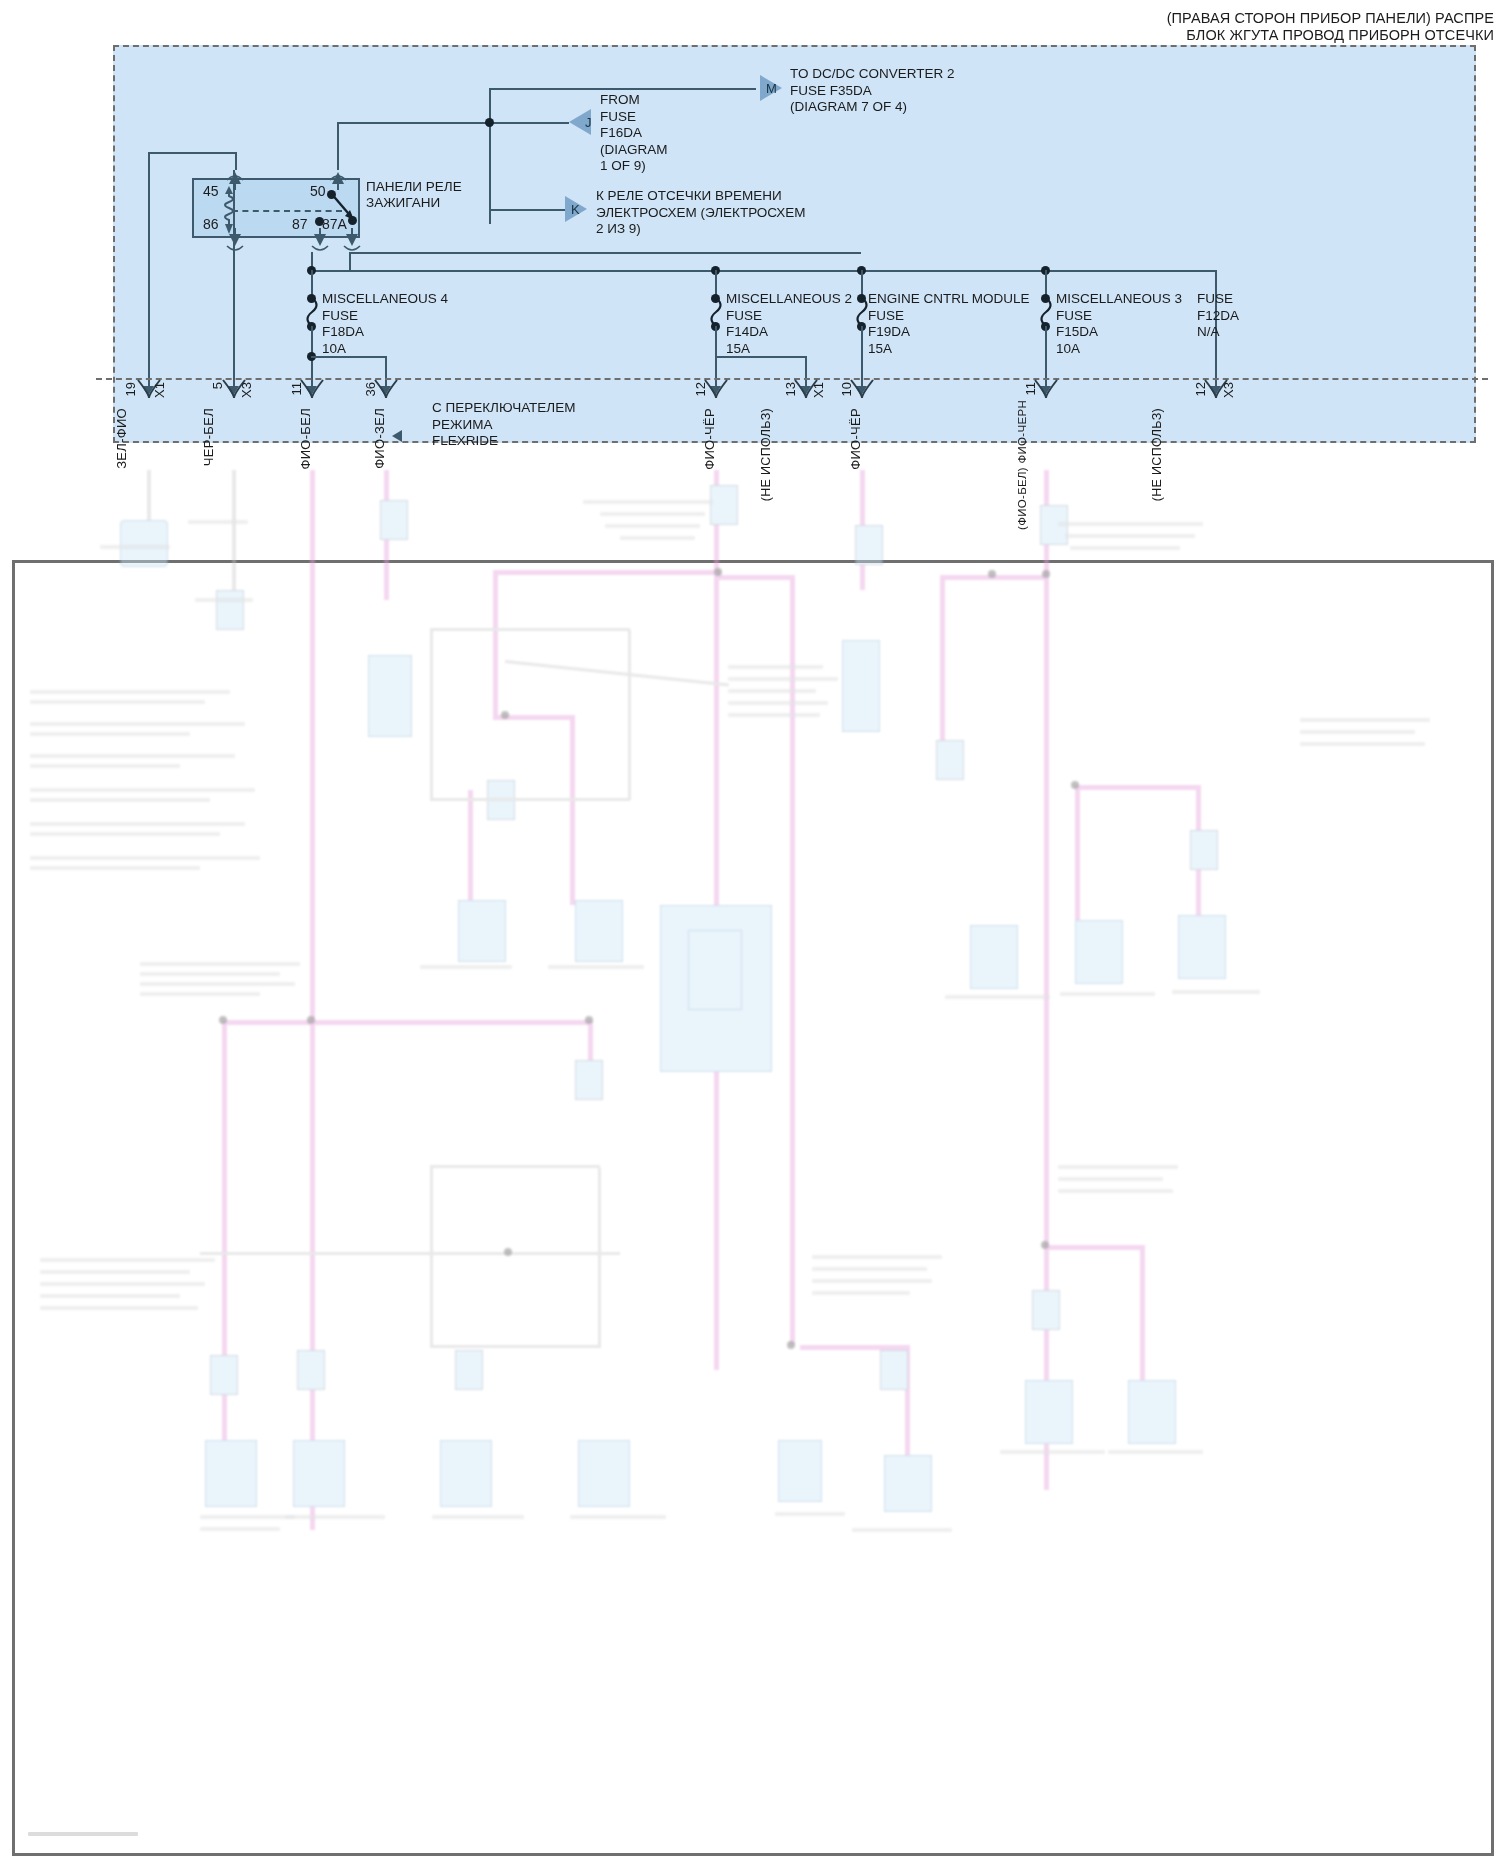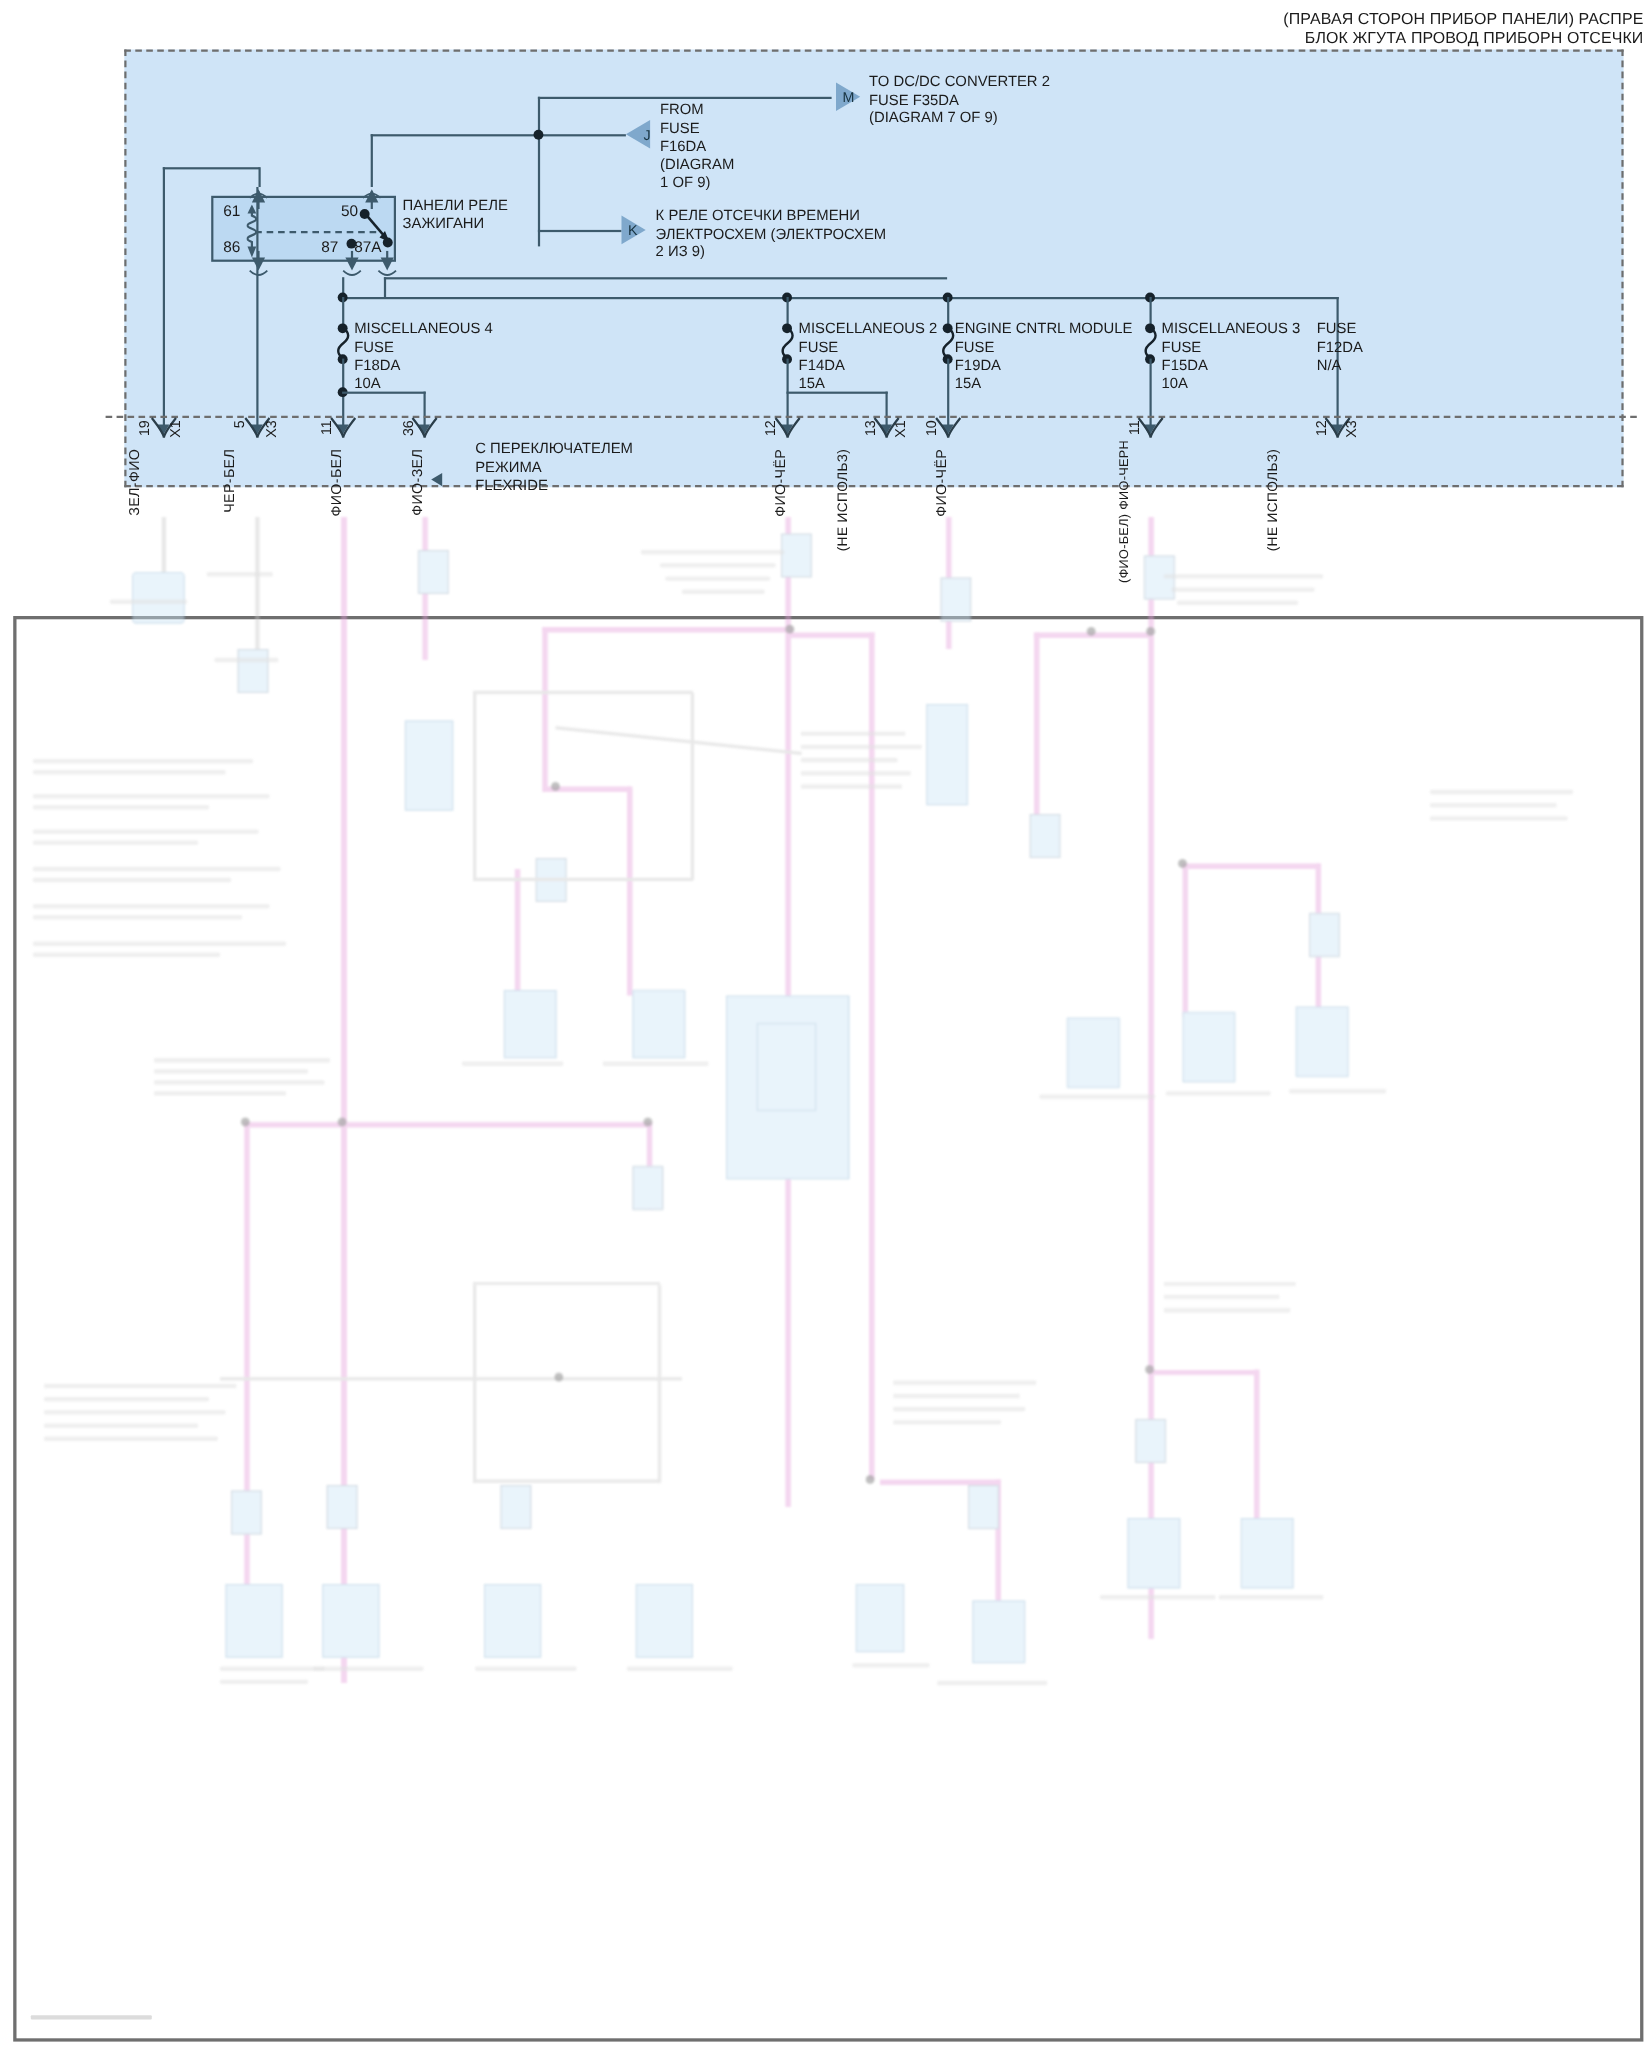--- a/index.html
+++ b/index.html
@@ -69,21 +69,21 @@
 <div class="page">
 
   <div class="hdr">
     <div>(ПРАВАЯ СТОРОН ПРИБОР ПАНЕЛИ) РАСПРЕ</div>
     <div>БЛОК ЖГУТА ПРОВОД ПРИБОРН ОТСЕЧКИ</div>
   </div>
 
   <div class="blue"></div>
 
   <div class="relay"></div>
-  <div class="term" style="left:203px;top:183px;">61</div>
+  <div class="term" style="left:203px;top:183px;">45</div>
   <div class="term" style="left:203px;top:216px;">86</div>
   <div class="term" style="left:310px;top:183px;">50</div>
   <div class="term" style="left:292px;top:216px;">87</div>
   <div class="term" style="left:322px;top:216px;">87A</div>
 
   <div class="relay-lbl" style="left:366px;top:179px;">ПАНЕЛИ РЕЛЕ</div>
   <div class="relay-lbl" style="left:366px;top:195px;">ЗАЖИГАНИ</div>
 
   <svg style="position:absolute;left:224px;top:186px;" width="22" height="52">
     <path d="M5,2 L5,10 q8,3 0,6 q-8,3 0,6 q8,3 0,6 q-8,3 0,6 L5,42" fill="none" stroke="#3d5a6c" stroke-width="2"></path>
@@ -136,21 +136,21 @@
   <div class="w wv" style="left:489px;top:88px;height:136px;"></div>
   <div class="w wh" style="left:489px;top:88px;width:267px;"></div>
   <div class="w wh" style="left:489px;top:122px;width:80px;"></div>
   <div class="w wh" style="left:489px;top:209px;width:76px;"></div>
   <div class="dot" style="left:485px;top:118px;"></div>
 
   <div class="tri tri-r" style="left:760px;top:75px;"></div>
   <div class="tri-txt" style="left:766px;top:81px;">M</div>
   <div class="blk" style="left:790px;top:66px;"><span>TO DC/DC CONVERTER 2</span>
 <span>FUSE F35DA</span>
-<span>(DIAGRAM 7 OF 9)</span></div>
+<span>(DIAGRAM 7 OF 4)</span></div>
 
   <div class="tri tri-l" style="left:569px;top:109px;"></div>
   <div class="tri-txt" style="left:585px;top:115px;">J</div>
   <div class="blk" style="left:600px;top:92px;"><span>FROM</span>
 <span>FUSE</span>
 <span>F16DA</span>
 <span>(DIAGRAM</span>
 <span>1 OF 9)</span></div>
 
   <div class="tri tri-r" style="left:565px;top:196px;"></div>

